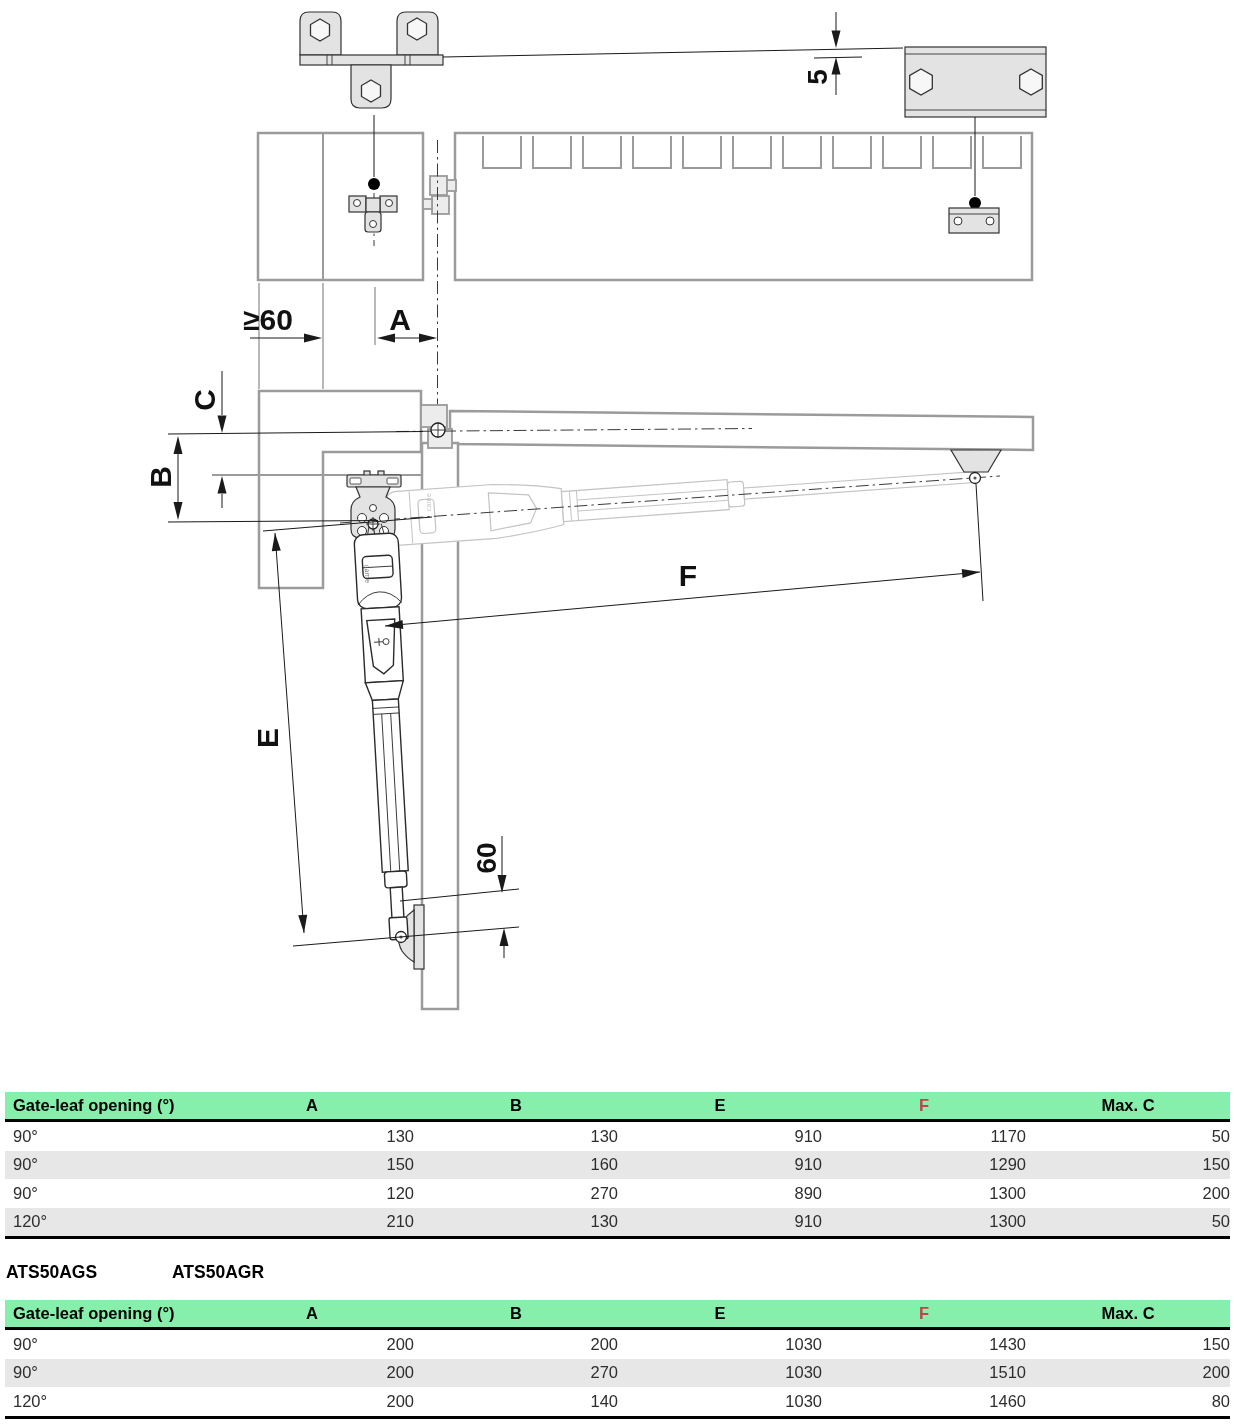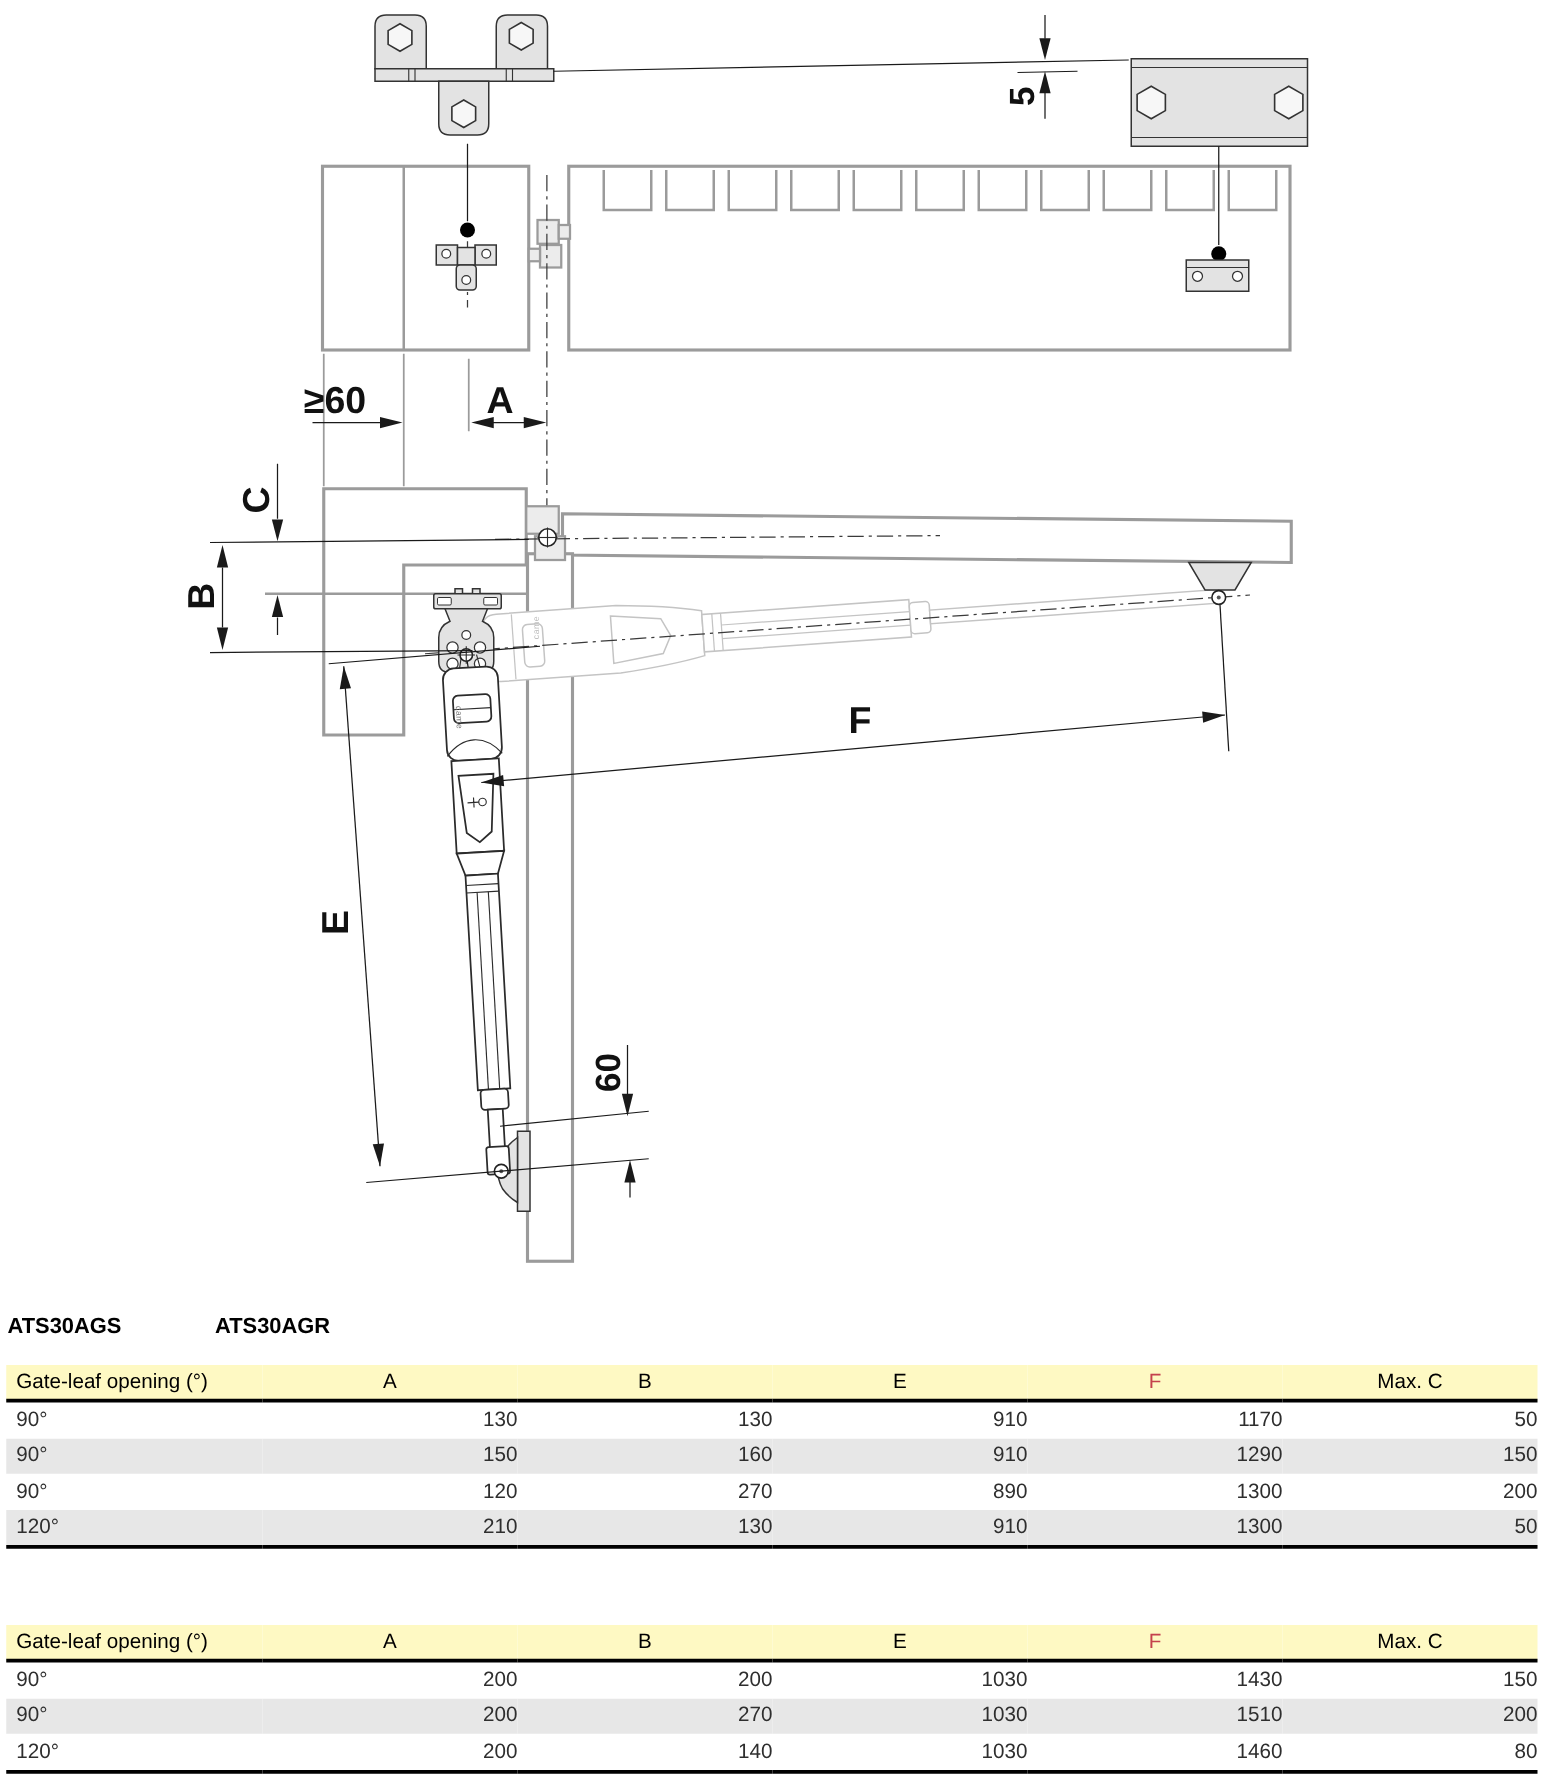--- a/index.html
+++ b/index.html
@@ -27,21 +27,21 @@
   .dims{font-size:28px;font-weight:700;fill:#111;text-anchor:middle;}
   .logo{font-size:7px;fill:#777;text-anchor:middle;letter-spacing:.4px;}
   .logog{font-size:7px;fill:#c0c0c0;text-anchor:middle;letter-spacing:.4px;}
 
   
   .models{position:absolute;left:0;width:1234px;height:20px;font-size:17.5px;font-weight:700;color:#000;}
   .models .m1{position:absolute;left:6px;top:0;}
   .models .m2{position:absolute;left:172px;top:0;}
   table.spec{position:absolute;left:5px;border-collapse:collapse;table-layout:fixed;width:1225px;
     font-size:16.5px;color:#2e2e2e;border-bottom:3px solid #000;}
-  table.spec thead th{background:#fef9c3;height:27px;font-weight:400;color:#000;
+  table.spec thead th{background:#86efac;height:27px;font-weight:700;color:#000;
     text-align:center;font-size:16.5px;padding:0;}
   table.spec thead th.c1{text-align:left;padding-left:8px;}
   table.spec thead th.colf{color:#c4424d;}
   table.spec tbody{border-top:3px solid #000;margin-top:16px;}
   table.spec td{height:28.5px;text-align:right;padding:0;}
   table.spec td.c1{text-align:left;padding-left:8px;color:#2e2e2e;}
   table.spec tbody tr:nth-child(even){background:#e7e7e7;}
 </style>
 </head>
 <body>
@@ -261,24 +261,20 @@
       <line x1="400" y1="901" x2="519" y2="889" class="thin"></line>
       <line x1="502" y1="836" x2="502" y2="875.5" class="thin"></line>
       <polygon class="arr" points="502,893 497.5,875 506.5,875"></polygon>
       <polygon class="arr" points="504,928 499.5,946 508.5,946"></polygon>
       <line x1="504" y1="945.5" x2="504" y2="958" class="thin"></line>
       <text class="dims" transform="rotate(-90 486 858)" x="486" y="868">60</text>
     </g>
   </svg>
 
   
-  <div class="models" style="top:1050px">
-    <span class="m1">ATS30AGS</span>
-    <span class="m2">ATS30AGR</span>
-  </div>
   <table class="spec" style="top:1092px">
     <colgroup>
         <col style="width:205px">
         <col style="width:204px">
         <col style="width:204px">
         <col style="width:204px">
         <col style="width:204px">
         <col style="width:204px">
       </colgroup>
     <thead>
@@ -321,20 +317,24 @@
         <td>210</td>
         <td>130</td>
         <td>910</td>
         <td>1300</td>
         <td>50</td>
       </tr>
     </tbody>
   </table>
 
   
+  <div class="models" style="top:1262px">
+    <span class="m1">ATS50AGS</span>
+    <span class="m2">ATS50AGR</span>
+  </div>
   <table class="spec" style="top:1300px">
     <colgroup>
         <col style="width:205px">
         <col style="width:204px">
         <col style="width:204px">
         <col style="width:204px">
         <col style="width:204px">
         <col style="width:204px">
       </colgroup>
     <thead>

